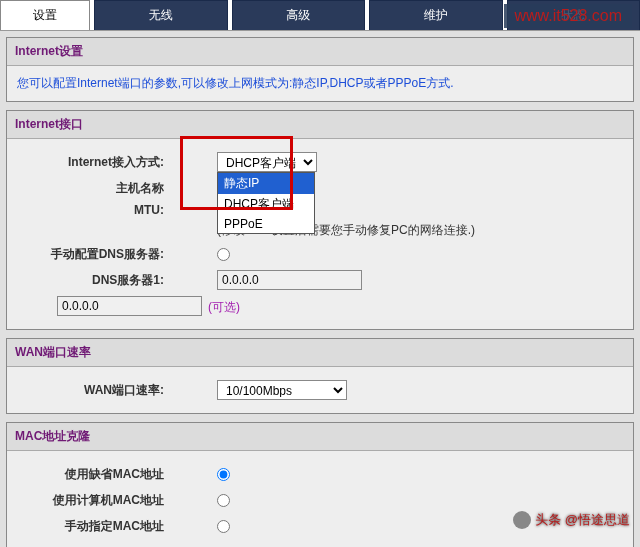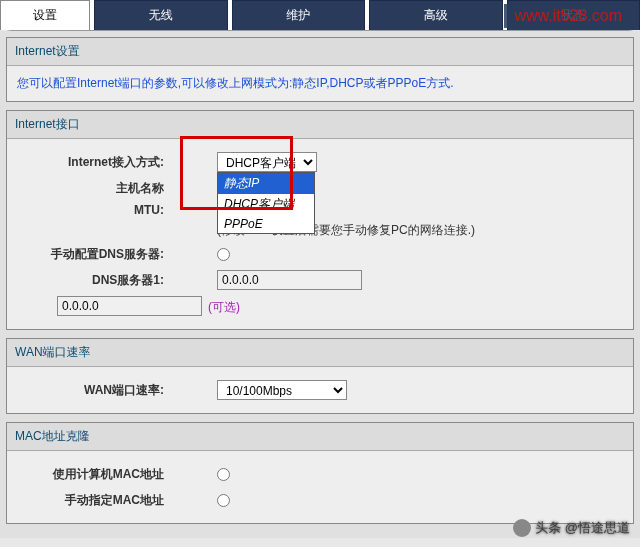--- a/index.html
+++ b/index.html
@@ -9,21 +9,20 @@
       background: #e8e8e8;
       width: 640px;
       height: 547px;
       position: relative;
       overflow: hidden;
     }
     .top-tabs {
       display: flex;
       background: #fff;
       border-bottom: 1px solid #999;
-      border-radius: 12px;
     }
     .top-tabs .tab {
       padding: 6px 0;
       text-align: center;
       cursor: pointer;
       border: 1px solid #555;
       border-bottom: none;
     }
     .top-tabs .tab.active {
       background: #fff;
@@ -43,22 +42,22 @@
       padding: 6px;
     }
     .panel {
       border: 1px solid #888;
       background: #eee;
       margin-bottom: 8px;
     }
     .panel-header {
       background: #dcdcdc;
       padding: 5px 8px;
-      font-weight: normal;
-      color: #0c4a6e;
+      font-weight: bold;
+      color: #701a75;
       border-bottom: 1px solid #aaa;
     }
     .panel-body {
       padding: 8px 10px;
       font-size: 12px;
     }
     .desc { color: #1d4ed8; line-height: 1.6; }
     .form-row {
       display: flex;
       align-items: center;
@@ -88,21 +87,20 @@
       display: inline-block;
     }
     .dropdown-open {
       position: absolute;
       top: 20px;
       left: 0;
       width: 98px;
       background: #fff;
       border: 1px solid #555;
       z-index: 10;
-      font-style: italic;
     }
     .dropdown-open div { padding: 2px 6px; cursor: pointer; }
     .dropdown-open .selected { background: #2060d0; color: #fff; }
     .red-box {
       position: absolute;
       border: 3px solid #d00000;
       pointer-events: none;
       top: 136px;
       left: 180px;
       width: 113px;
@@ -117,43 +115,43 @@
       right: 8px;
       background: rgba(40,60,90,0.85);
       color: #b91c1c;
       padding: 3px 10px;
       font-size: 16px;
       z-index: 30;
       font-family: Arial;
     }
     .footer-wm {
       position: absolute;
-      bottom: 10px;
+      bottom: 18px;
       right: 10px;
-      color: #404040;
+      color: #b91c1c;
       font-size: 13px;
       display: flex;
       align-items: center;
       gap: 4px;
       text-shadow: 0 0 3px #000;
     }
     .footer-wm .ava {
       width: 18px; height: 18px; border-radius: 50%;
       background: #888; display: inline-block;
     }
     .radio { margin: 0; }
   </style>
 </head>
 <body>
 
 <div class="top-tabs">
   <div class="tab active">设置</div>
   <div class="tab nav">无线</div>
+  <div class="tab nav">高级</div>
   <div class="tab nav">维护</div>
-  <div class="tab nav">高级</div>
   <div class="tab nav">状态</div>
 </div>
 
 <div class="content">
 
   <div class="panel">
     <div class="panel-header">Internet设置</div>
     <div class="panel-body">
       <div class="desc">您可以配置Internet端口的参数,可以修改上网模式为:静态IP,DHCP或者PPPoE方式.</div>
     </div>
@@ -224,20 +222,26 @@
           </select>
         </div>
       </div>
     </div>
   </div>
 
   <div class="panel">
     <div class="panel-header">MAC地址克隆</div>
     <div class="panel-body">
       <div class="form-row">
+        <div class="form-label">使用缺省MAC地址</div>
+        <div class="form-ctrl">
+            <input type="radio" class="radio" name="mac" checked="" style="">
+          </div>
+      </div>
+      <div class="form-row">
         <div class="form-label">使用计算机MAC地址</div>
         <div class="form-ctrl">
             <input type="radio" class="radio" name="mac" style="">
           </div>
       </div>
       <div class="form-row">
         <div class="form-label">手动指定MAC地址</div>
         <div class="form-ctrl">
             <input type="radio" class="radio" name="mac" style="">
           </div>

